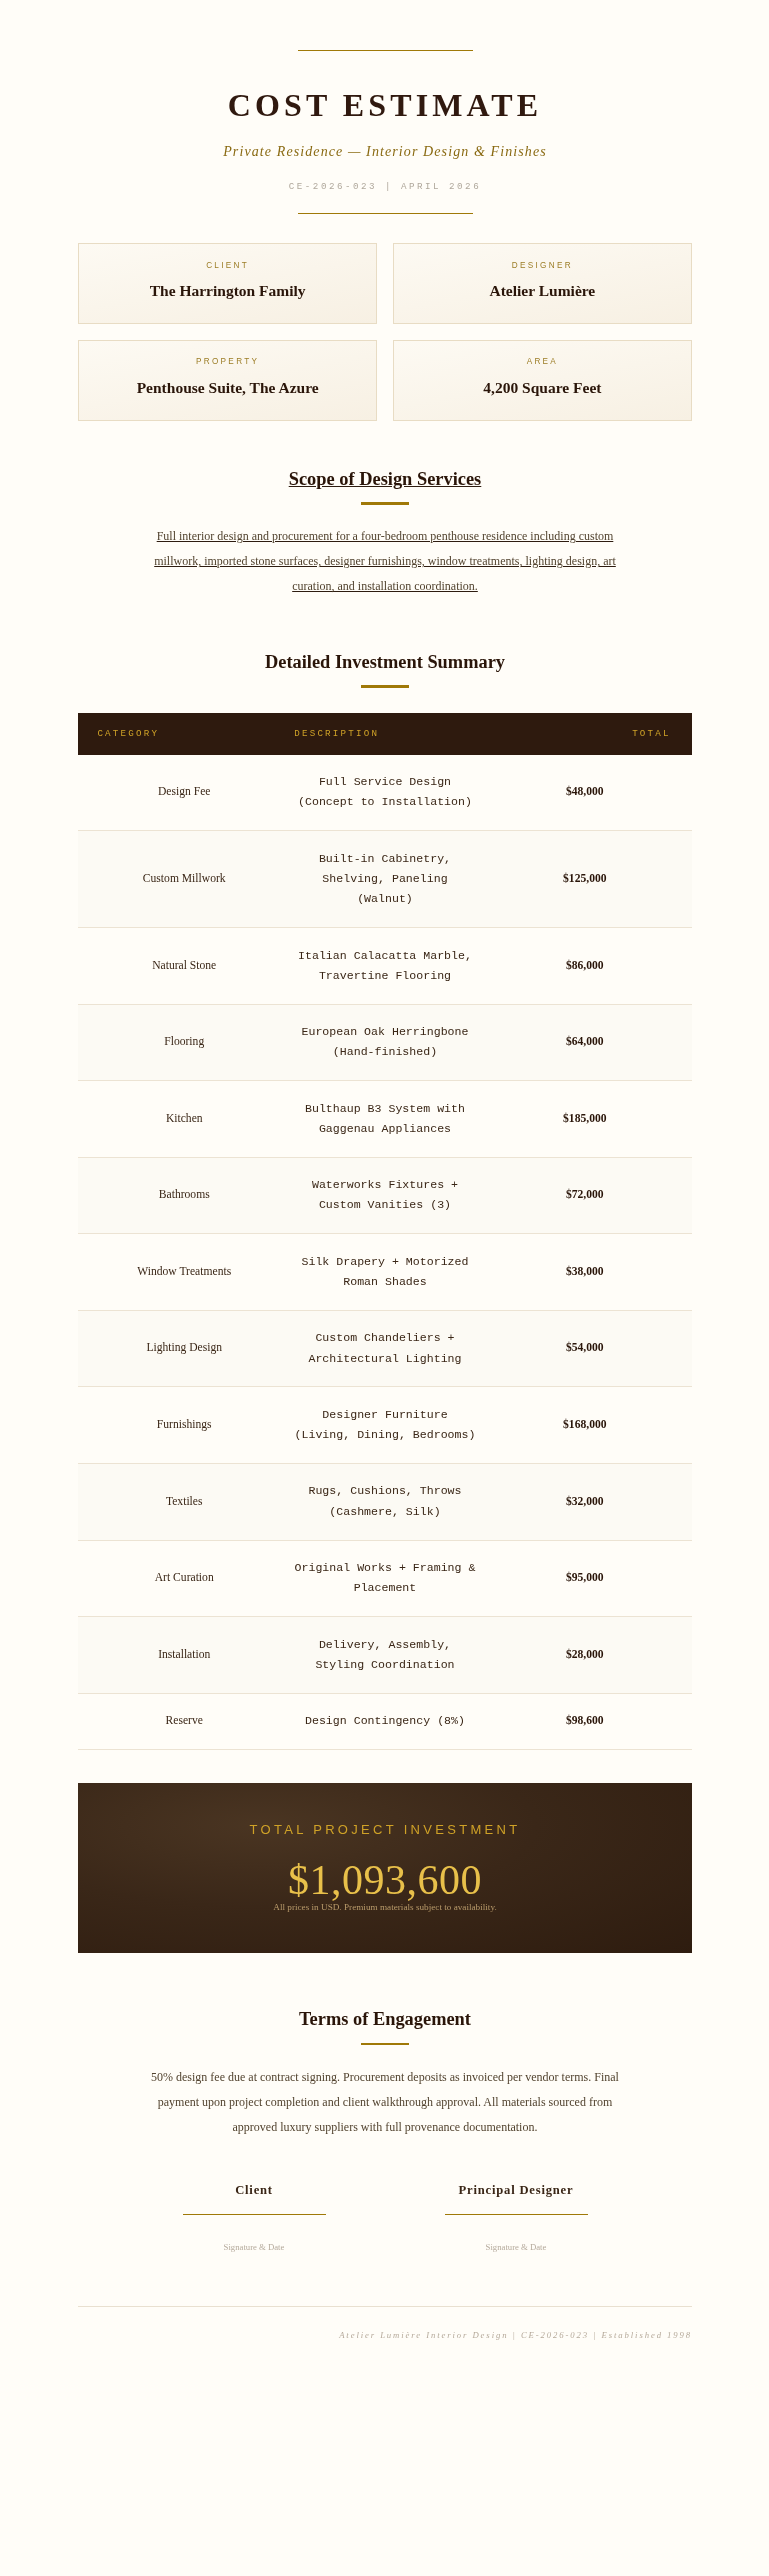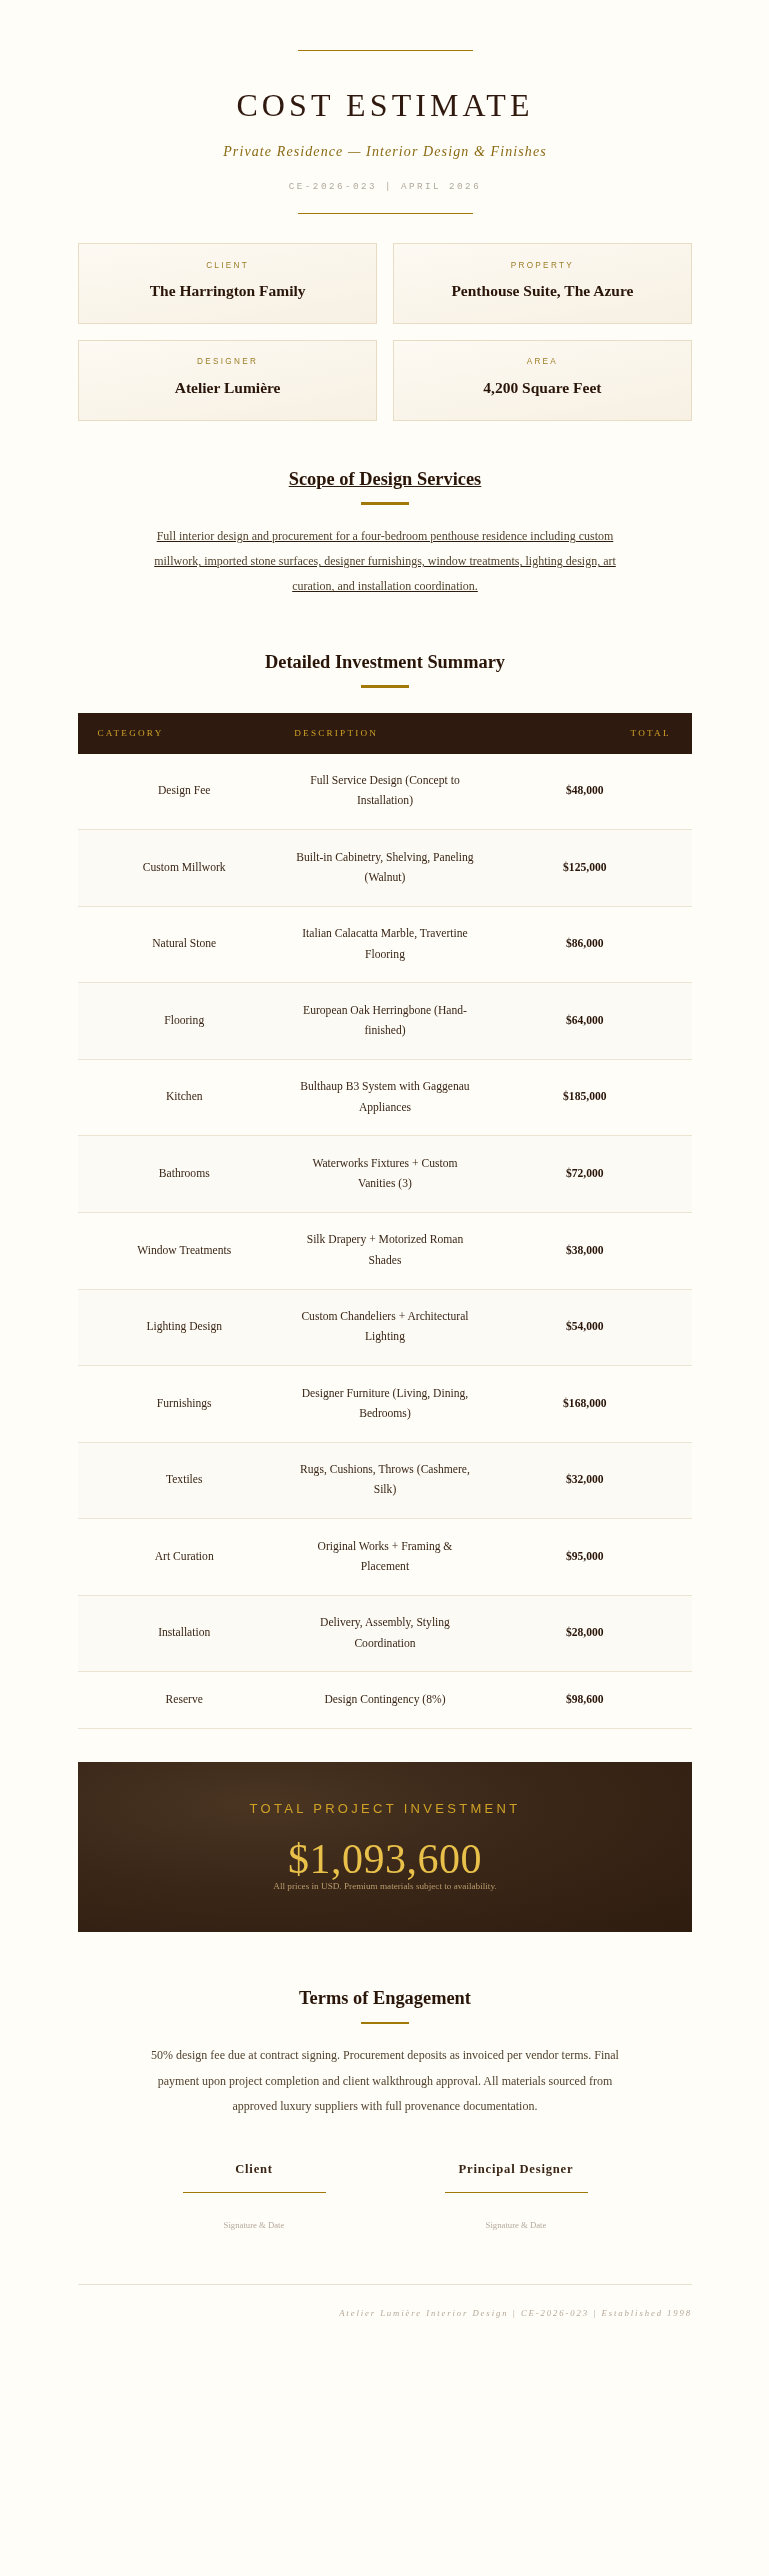--- a/index.html
+++ b/index.html
@@ -25,21 +25,21 @@
     text-align: center;
   }
   .rule-top {
     width: 175px;
     height: 1px;
     background: #a07908;
     margin: 0 auto 37px;
   }
   .doc-title {
     font-size: 32px;
-    font-weight: 400;
+    font-weight: 700;
     letter-spacing: 4.1px;
     color: #30190f;
     line-height: 1.1;
   }
   .doc-subtitle {
     margin-top: 21.3px;
     font-size: 14px;
     font-style: italic;
     letter-spacing: 1.1px;
     color: #8a6a12;
@@ -116,41 +116,41 @@
   
   .cost-table {
     width: 100%;
     border-collapse: collapse;
     margin-top: 25px;
     table-layout: fixed;
   }
   .cost-table thead th {
     background: #2e1a0e;
     color: #cfa227;
-    font-family: Liberation Serif, serif;
+    font-family: Liberation Mono, monospace;
     font-size: 9.2px;
     font-weight: normal;
     letter-spacing: 2.2px;
     padding: 15.5px 11.6px;
     text-align: left;
   }
   .cost-table thead th:first-child { padding-left: 19.4px; }
   .cost-table thead th.col-total { text-align: right; padding-right: 21.3px; }
 
   .cost-table td {
     font-size: 11.6px;
     color: #3a2616;
     padding: 17.5px 11.6px;
     border-bottom: 1px solid #ece3d3;
     vertical-align: middle;
     line-height: 1.75;
   }
   .cost-table tbody tr:nth-child(even) { background: #fcfaf4; }
   .cost-table td.col-cat { padding-left: 19.4px; width: 145px; }
-  .cost-table td.col-desc { text-align: center; }
+  .cost-table td.col-desc { text-align: center; font-family: Liberation Mono, monospace; }
   .cost-table td.col-total {
     padding-right: 21.3px;
     width: 105px;
     font-weight: bold;
     color: #2a1509;
   }
 
   
   .total-panel {
     margin-top: 33px;
@@ -235,26 +235,26 @@
     <div class="doc-reference">CE-2026-023  |  APRIL 2026</div>
     <div class="rule-under-ref"></div>
   </div>
 
   <div class="info-grid">
     <div class="info-card">
       <div class="info-label">CLIENT</div>
       <div class="info-value">The Harrington Family</div>
     </div>
     <div class="info-card">
+      <div class="info-label">DESIGNER</div>
+      <div class="info-value">Atelier Lumière</div>
+    </div>
+    <div class="info-card">
       <div class="info-label">PROPERTY</div>
       <div class="info-value">Penthouse Suite, The Azure</div>
-    </div>
-    <div class="info-card">
-      <div class="info-label">DESIGNER</div>
-      <div class="info-value">Atelier Lumière</div>
     </div>
     <div class="info-card">
       <div class="info-label">AREA</div>
       <div class="info-value">4,200 Square Feet</div>
     </div>
   </div>
 
   <div class="section scope-block">
     <h2 class="section-title">Scope of Design Services</h2>
     <div class="rule-small"></div>

